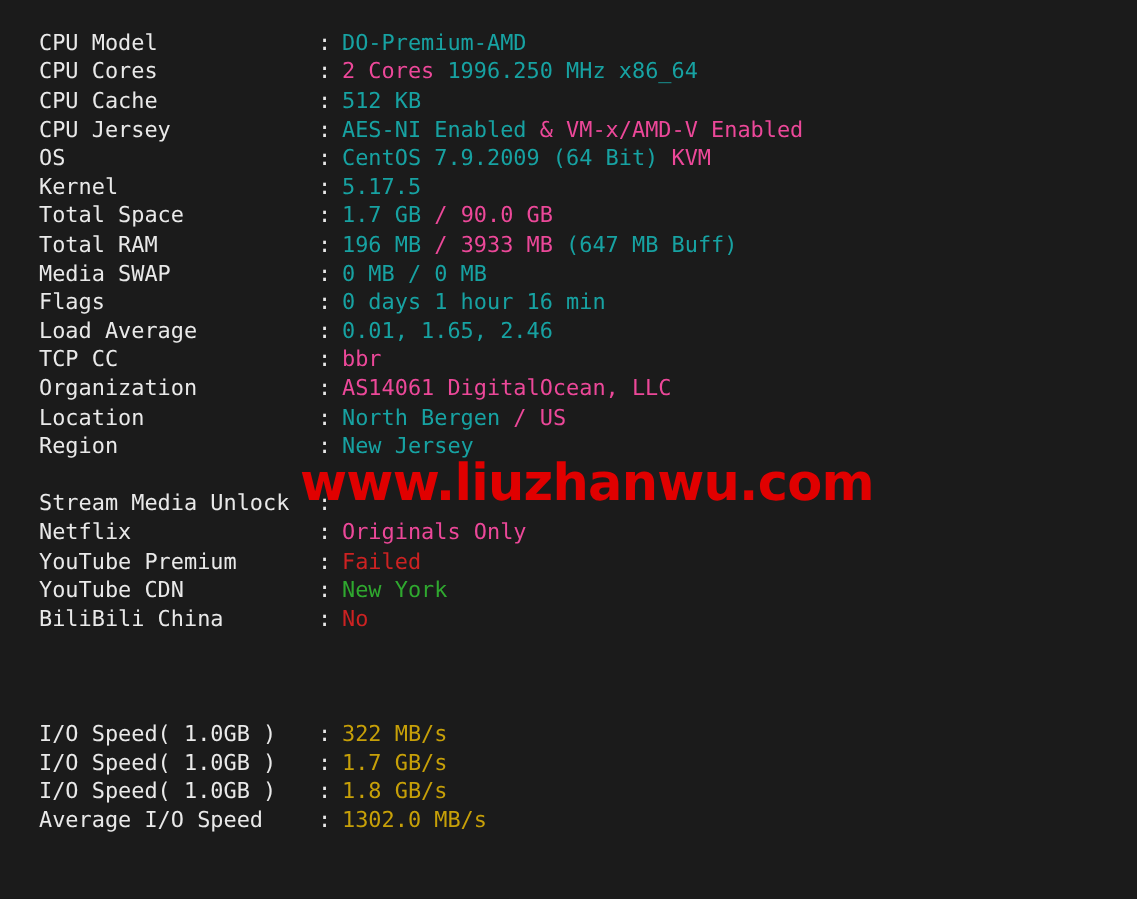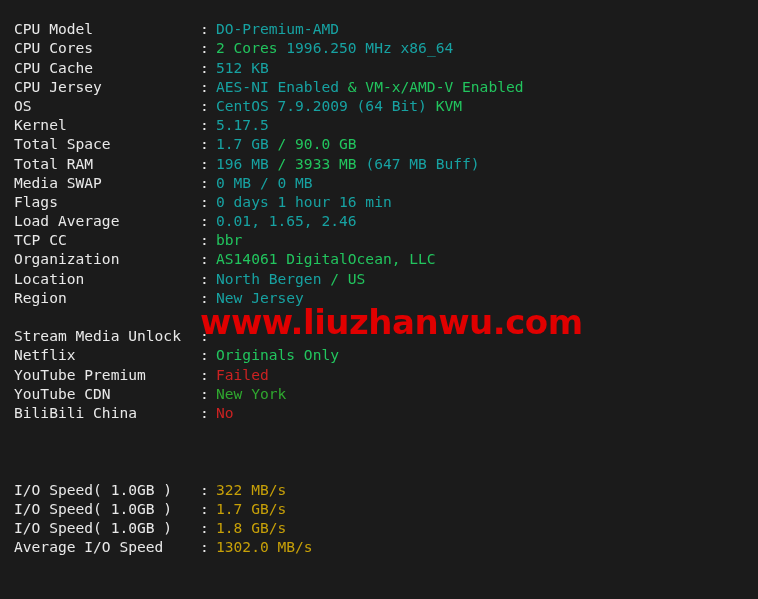--- a/index.html
+++ b/index.html
@@ -22,20 +22,21 @@
     box-sizing: border-box;
   }
   .line {
     position: relative;
     height: 19.2px;
     line-height: 19.2px;
     font-size: 14.6px;
     letter-spacing: 0px;
     white-space: pre;
     color: #e6e6e6;
+    margin-left: 12px;
   }
   .pad { padding-left: 14px; }
 
   .sep {
     position: relative;
     height: 19.2px;
     line-height: 19.2px;
     font-size: 14.6px;
     white-space: pre;
     overflow: hidden;
@@ -50,21 +51,21 @@
     white-space: pre;
   }
   .colon {
     display: inline-block;
     width: 16px;
     color: #e9e9e9;
   }
   .val { white-space: pre; }
 
   .c-cyan   { color: #17a2a2; }
-  .c-orange { color: #22c55e; }
+  .c-orange { color: #ec4899; }
   .c-yellow { color: #c7a008; }
   .c-green  { color: #2fa82f; }
   .c-red    { color: #cc2222; }
 
   #watermark {
     position: absolute;
     left: 200px;
     top: 281px;
     font-family: "DejaVu Sans", "Liberation Sans", sans-serif;
     font-weight: bold;

